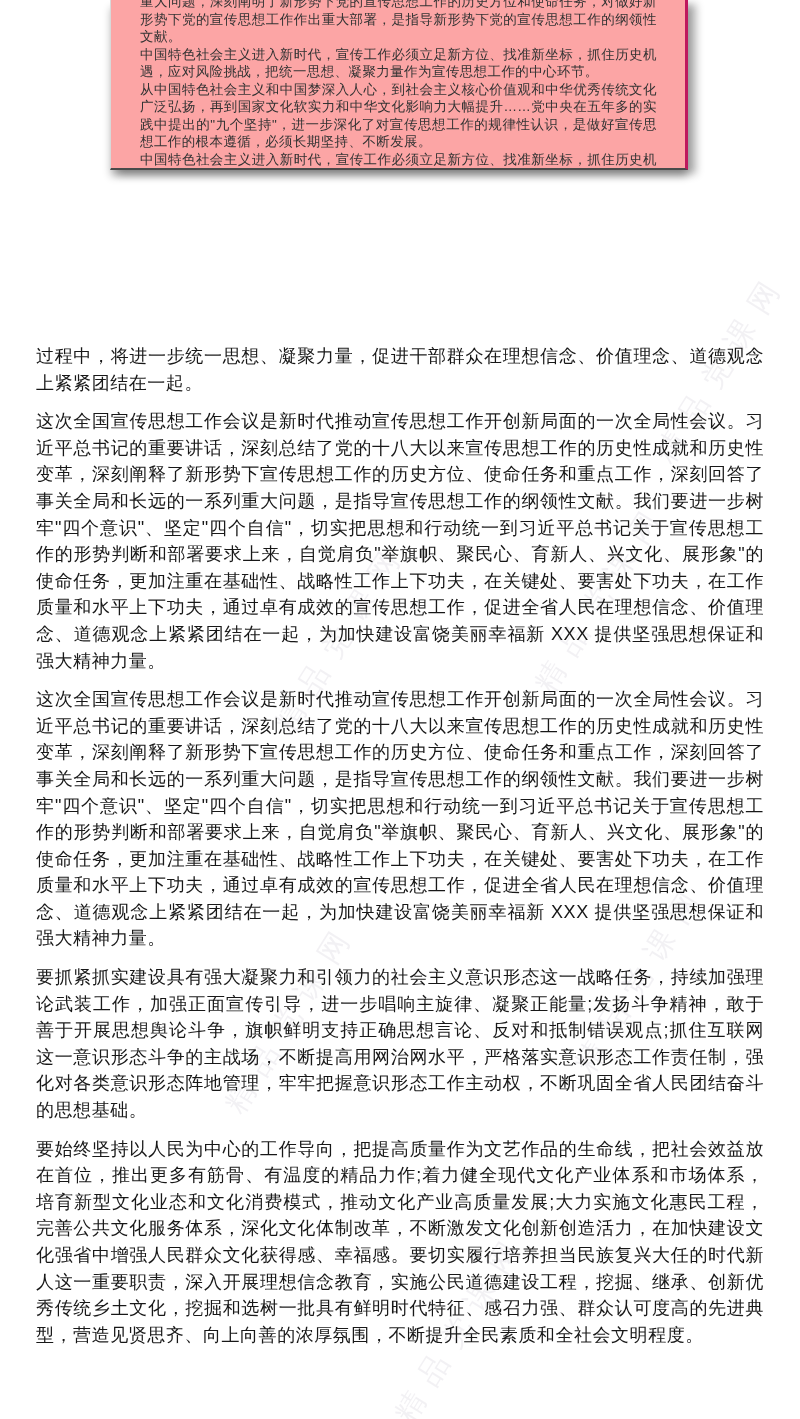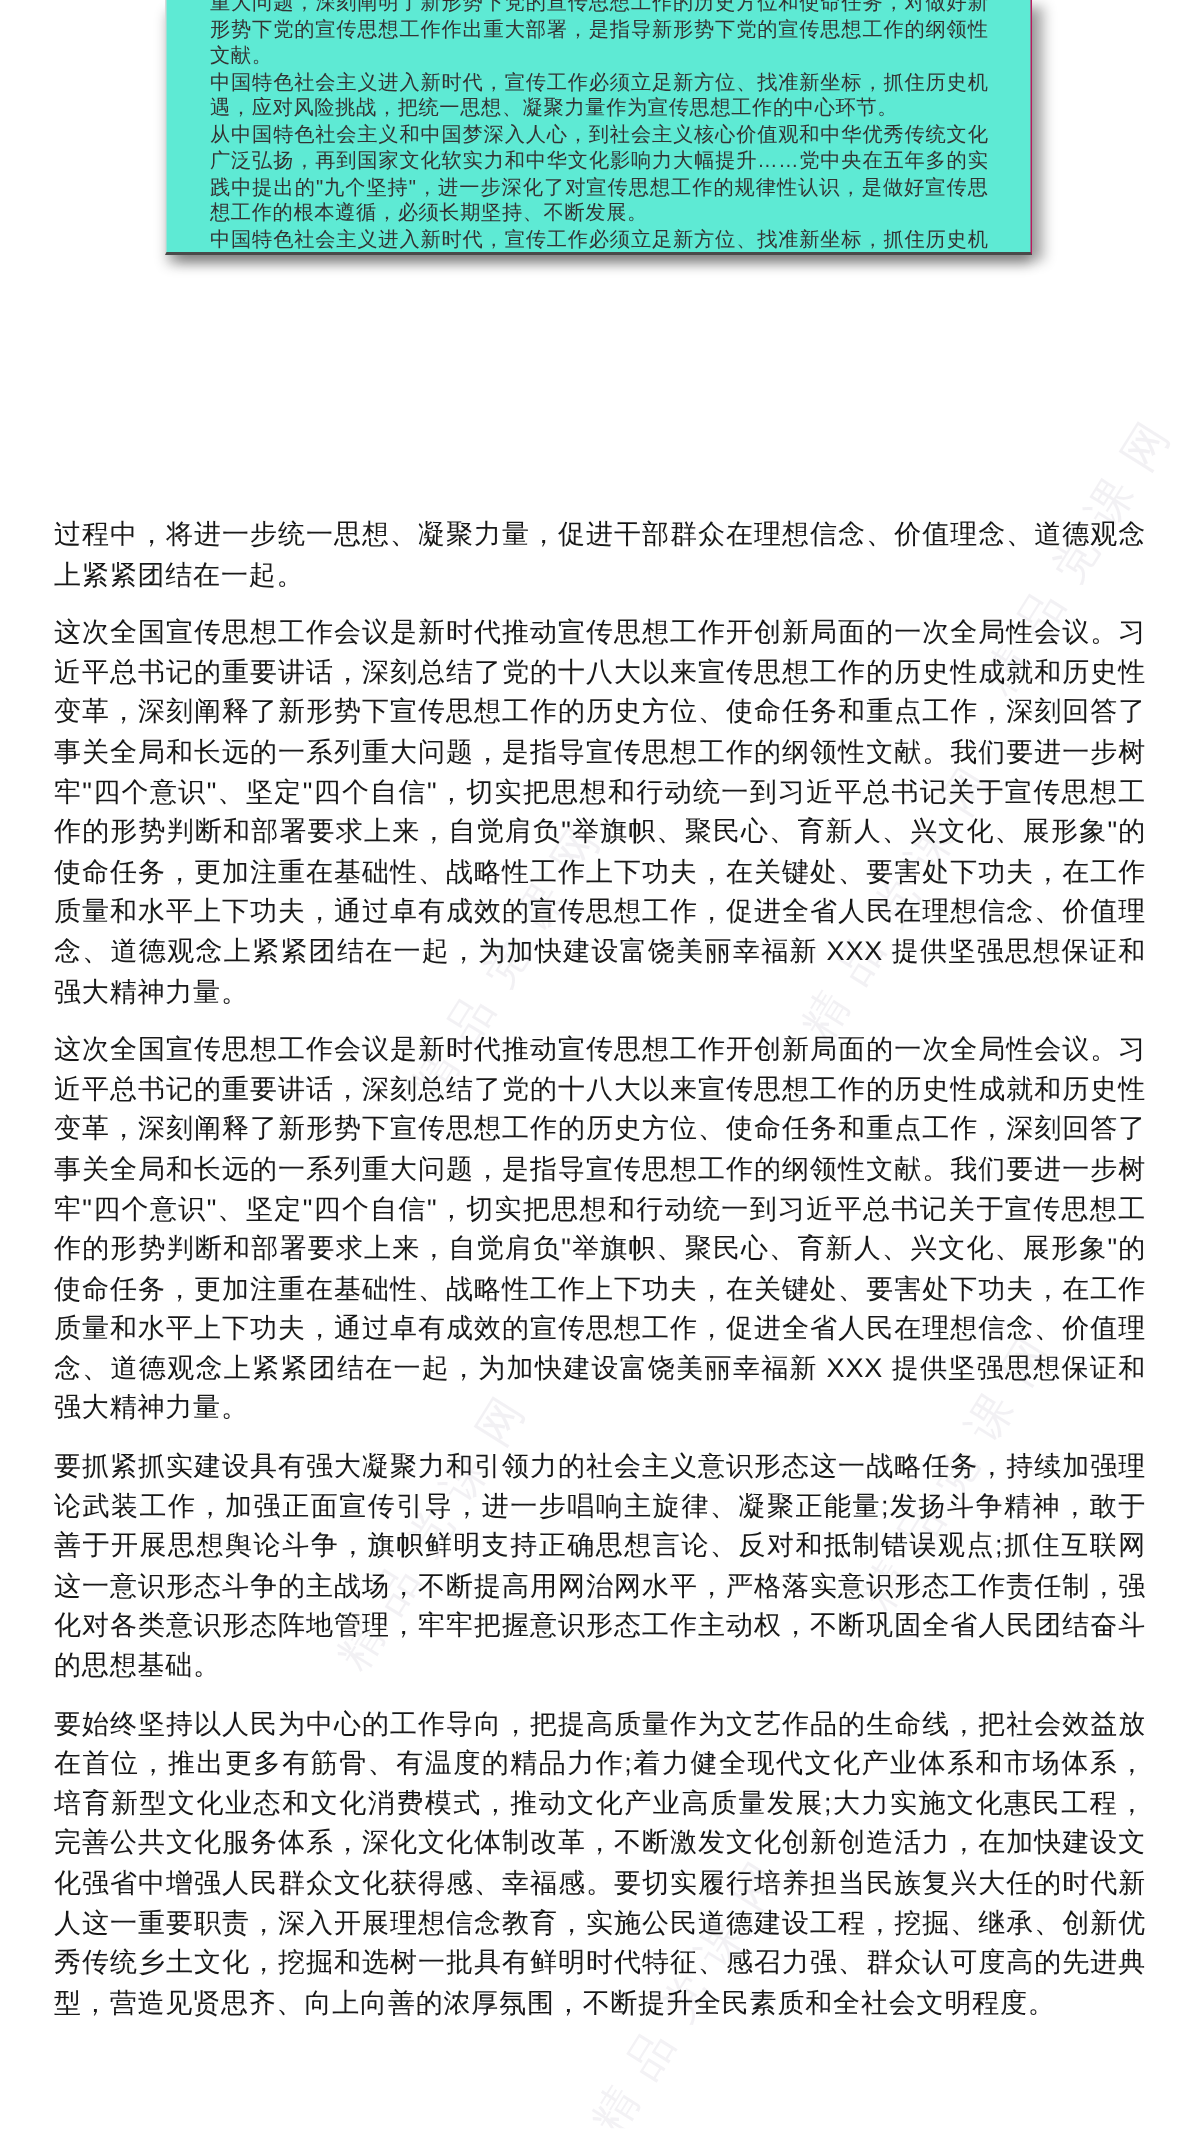--- a/index.html
+++ b/index.html
@@ -15,23 +15,23 @@
     background: #ffffff;
     overflow: hidden;
   }
   
   .preview-card {
     position: absolute;
     left: 110px;
     top: 0;
     width: 578px;
     height: 170px;
-    background: #5eead4;
+    background: #fca5a5;
     border-left: 1px solid #d9d9d9;
-    border-right: 1px solid #be185d;
+    border-right: 3px solid #be185d;
     border-bottom: 2px solid #4a4a4a;
     box-shadow: 8px 4px 8px rgba(0,0,0,0.30), 0 7px 8px -1px rgba(0,0,0,0.30);
     overflow: hidden;
     box-sizing: border-box;
     z-index: 2;
   }
   .preview-card-inner {
     margin-top: -7px;
     padding: 0 28px 0 29px;
     color: #333333;

